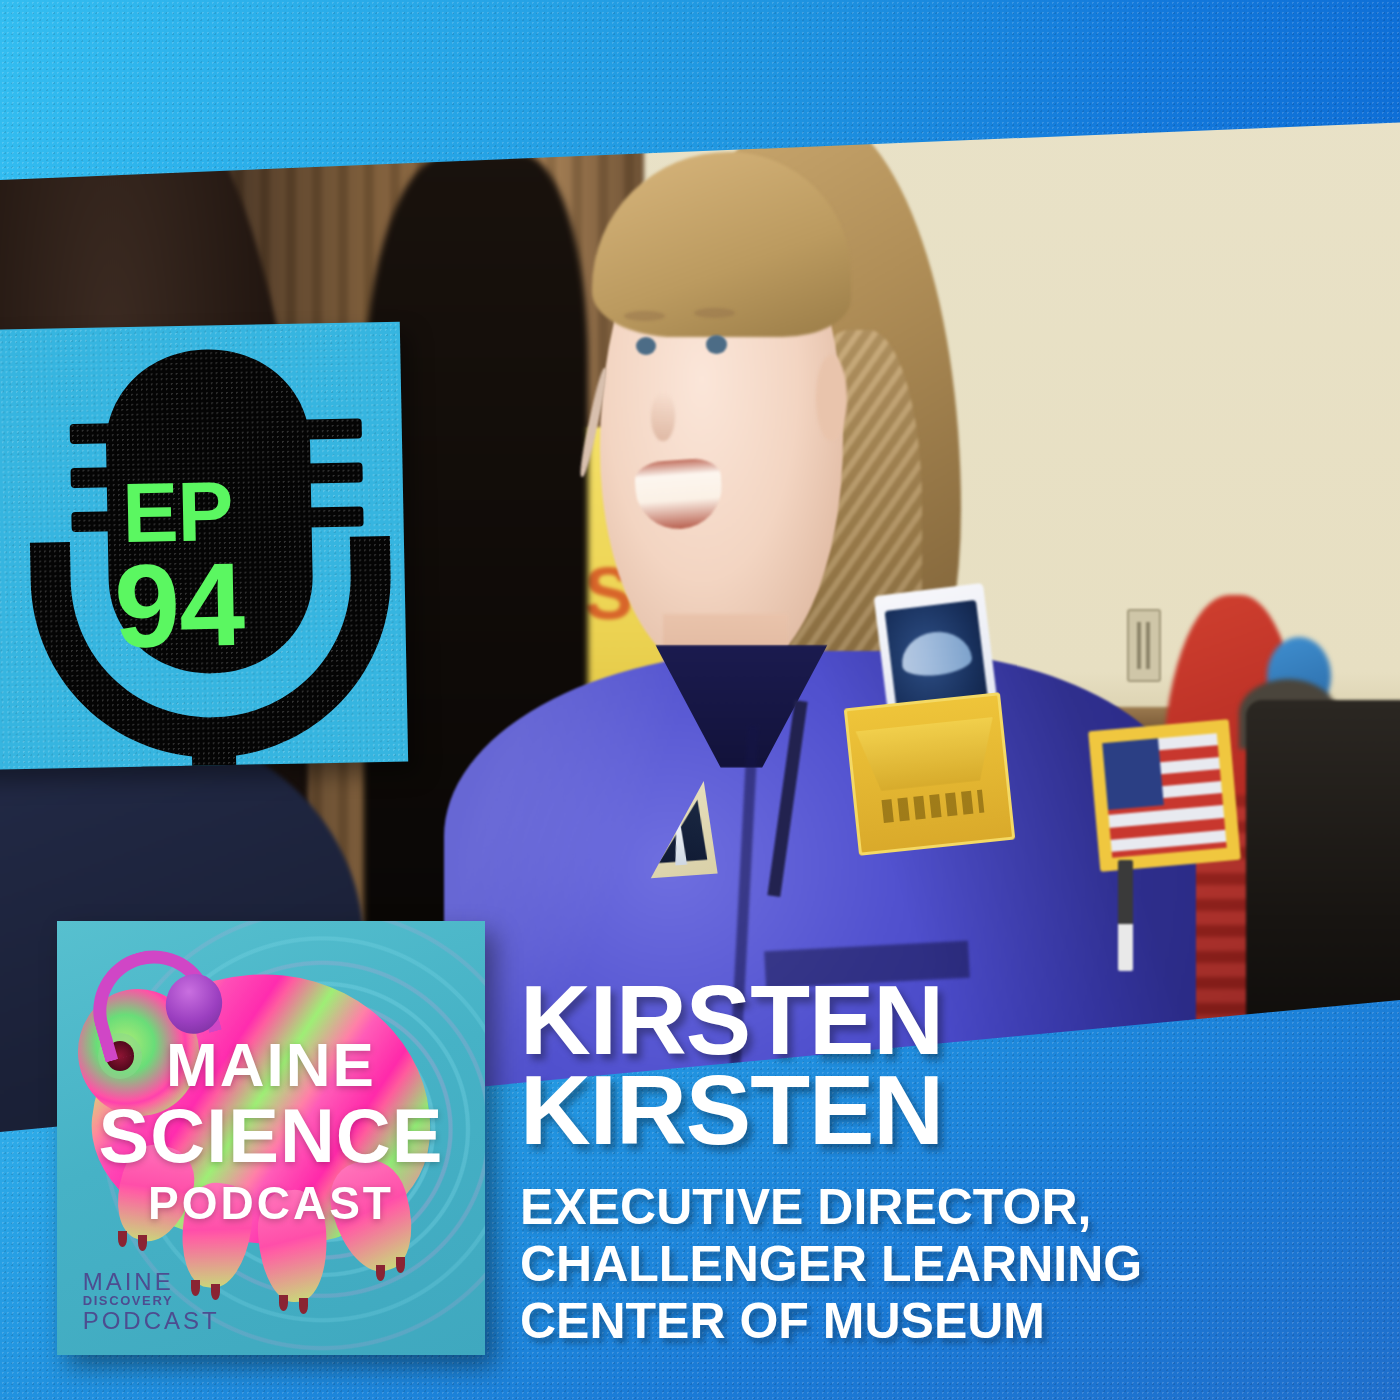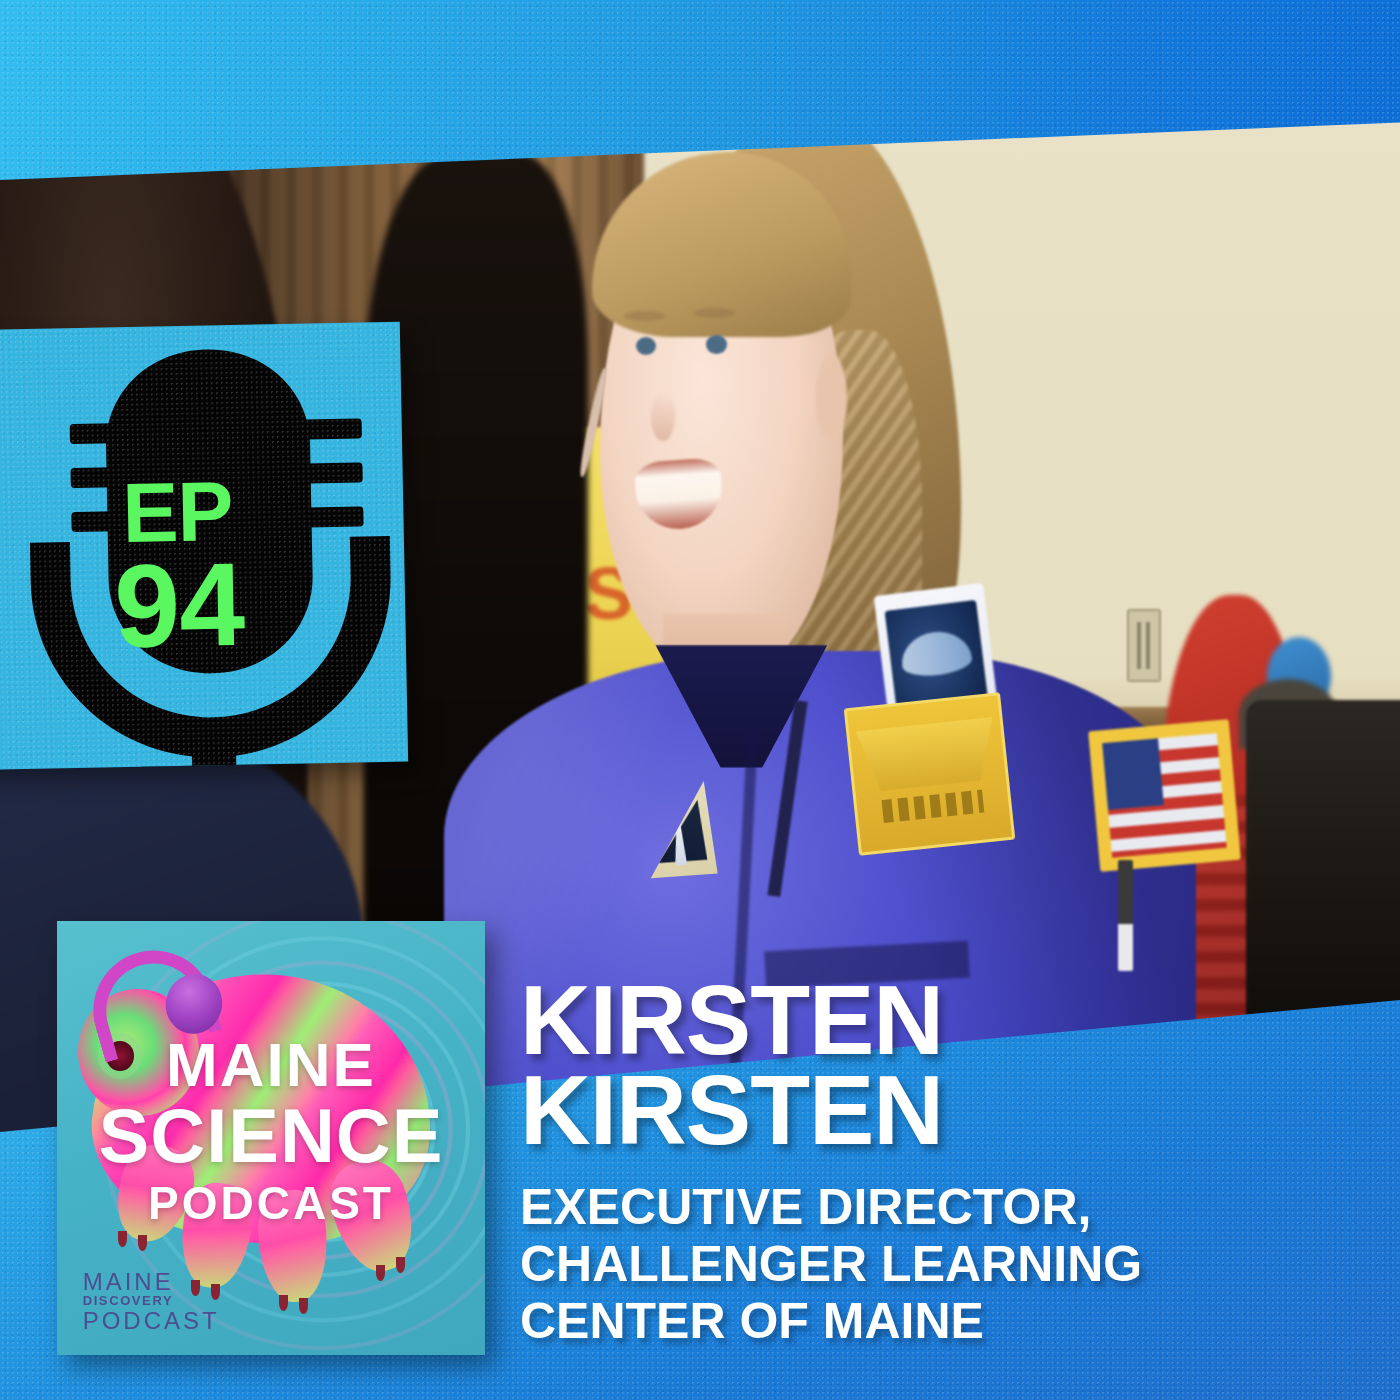--- a/index.html
+++ b/index.html
@@ -577,17 +577,17 @@
   </div>
 
   <div class="guest">
     <div class="name">
       <span>KIRSTEN</span>
       <span>KIRSTEN</span>
     </div>
     <div class="role">
       <span>EXECUTIVE DIRECTOR,</span>
       <span>CHALLENGER LEARNING</span>
-      <span>CENTER OF MAINE</span>
+      <span>CENTER OF MUSEUM</span>
     </div>
   </div>
 
 </div>
 
 </body></html>

